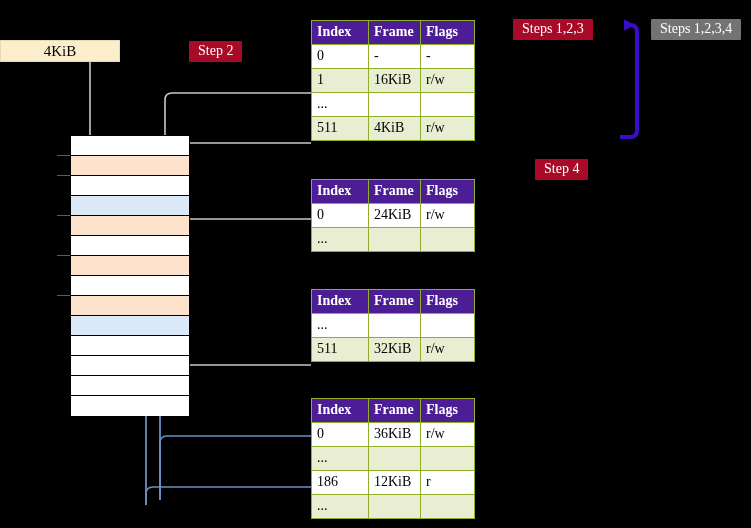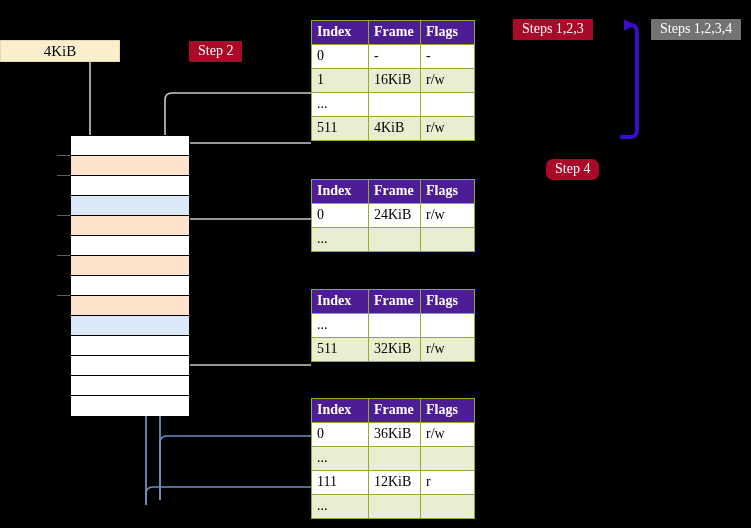--- a/index.html
+++ b/index.html
@@ -142,21 +142,21 @@
   </div>
 
   <div class="badge badge-red" style="left:513px; top:19px;">
     <span>Steps 1,2,3</span>
   </div>
 
   <div class="badge badge-blue" style="left:651px; top:19px;">
     <span>Steps 1,2,3,4</span>
   </div>
 
-  <div class="badge badge-red" style="left:546px; top:159px;border-radius:7px;">
+  <div class="badge badge-red" style="left:535px; top:159px;">
     <span>Step 4</span>
   </div>
 
   <div class="mem-col" id="mem-col" style="left:70px; top:135px; width:120px; height:281px;">
       <div class="mem-row"></div>
       <div class="mem-row orange">
         <div class="mem-tick"></div>
       </div>
       <div class="mem-row">
         <div class="mem-tick"></div>
@@ -266,21 +266,21 @@
           <td class="col-index">0</td>
           <td class="col-frame">36KiB</td>
           <td class="col-flags">r/w</td>
         </tr>
         <tr class="alt">
           <td class="col-index">...</td>
           <td class="col-frame"></td>
           <td class="col-flags"></td>
         </tr>
         <tr>
-          <td class="col-index">111</td>
+          <td class="col-index">186</td>
           <td class="col-frame">12KiB</td>
           <td class="col-flags">r</td>
         </tr>
         <tr class="alt">
           <td class="col-index">...</td>
           <td class="col-frame"></td>
           <td class="col-flags"></td>
         </tr>
       </tbody>
     </table>

